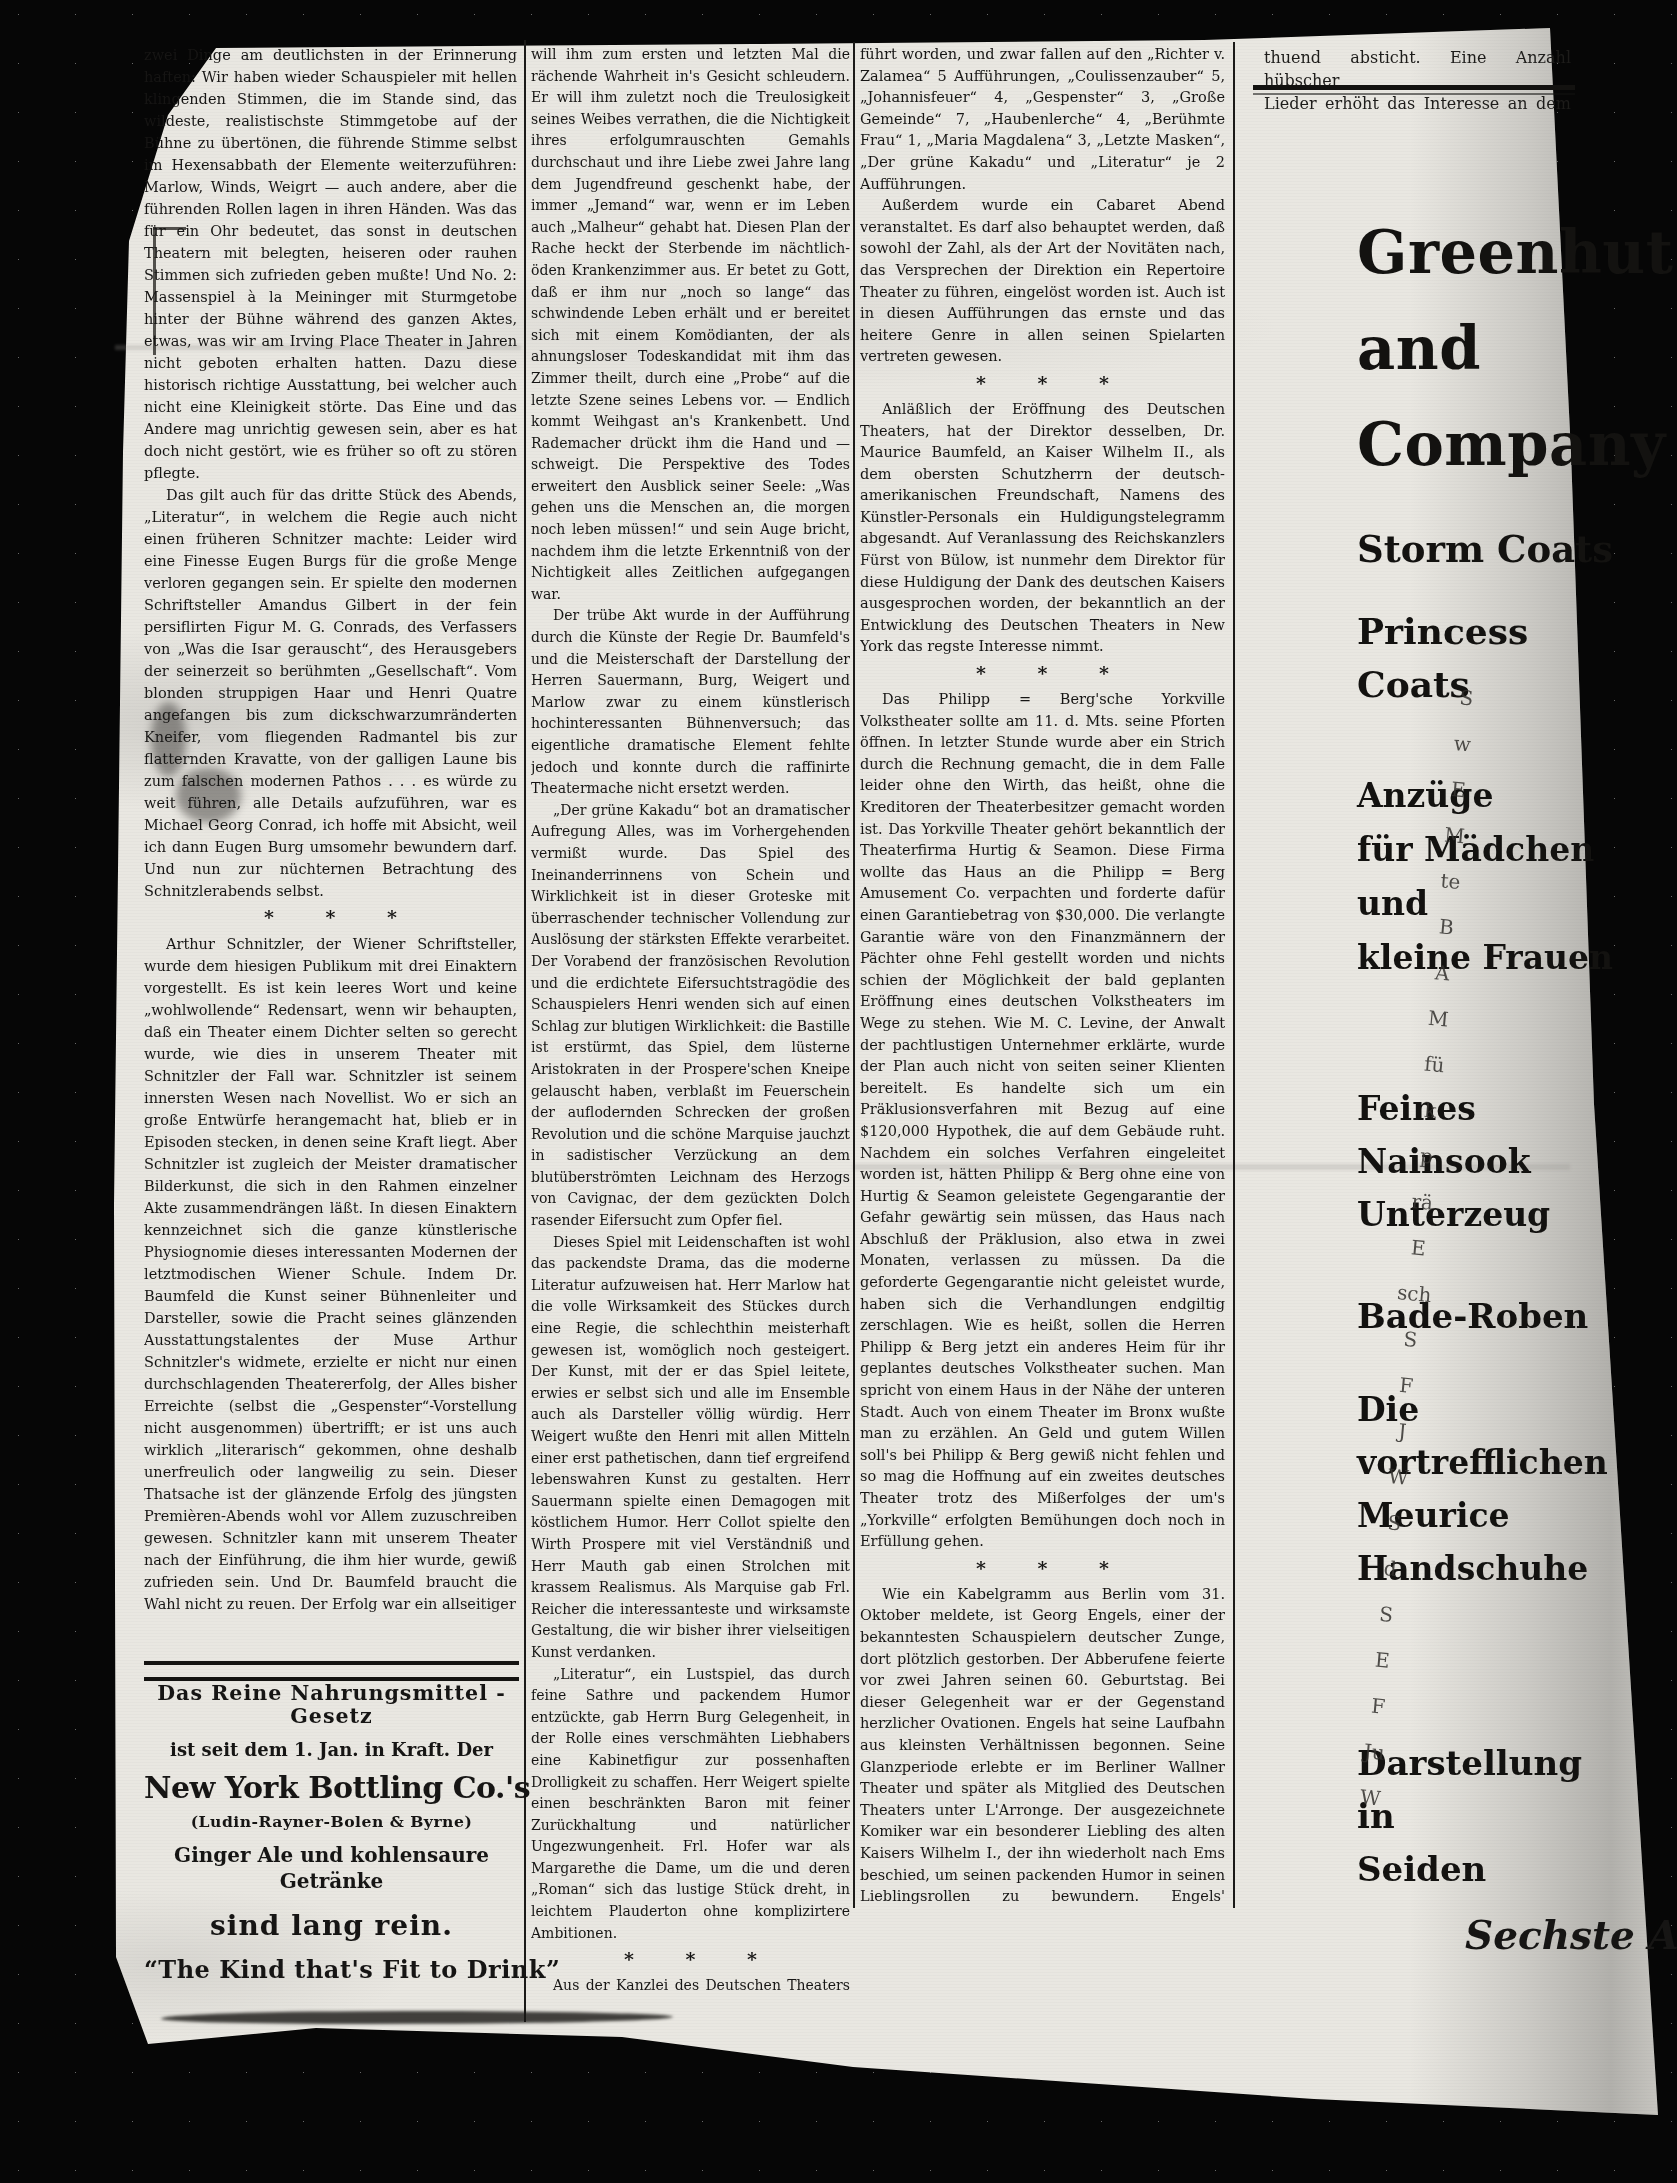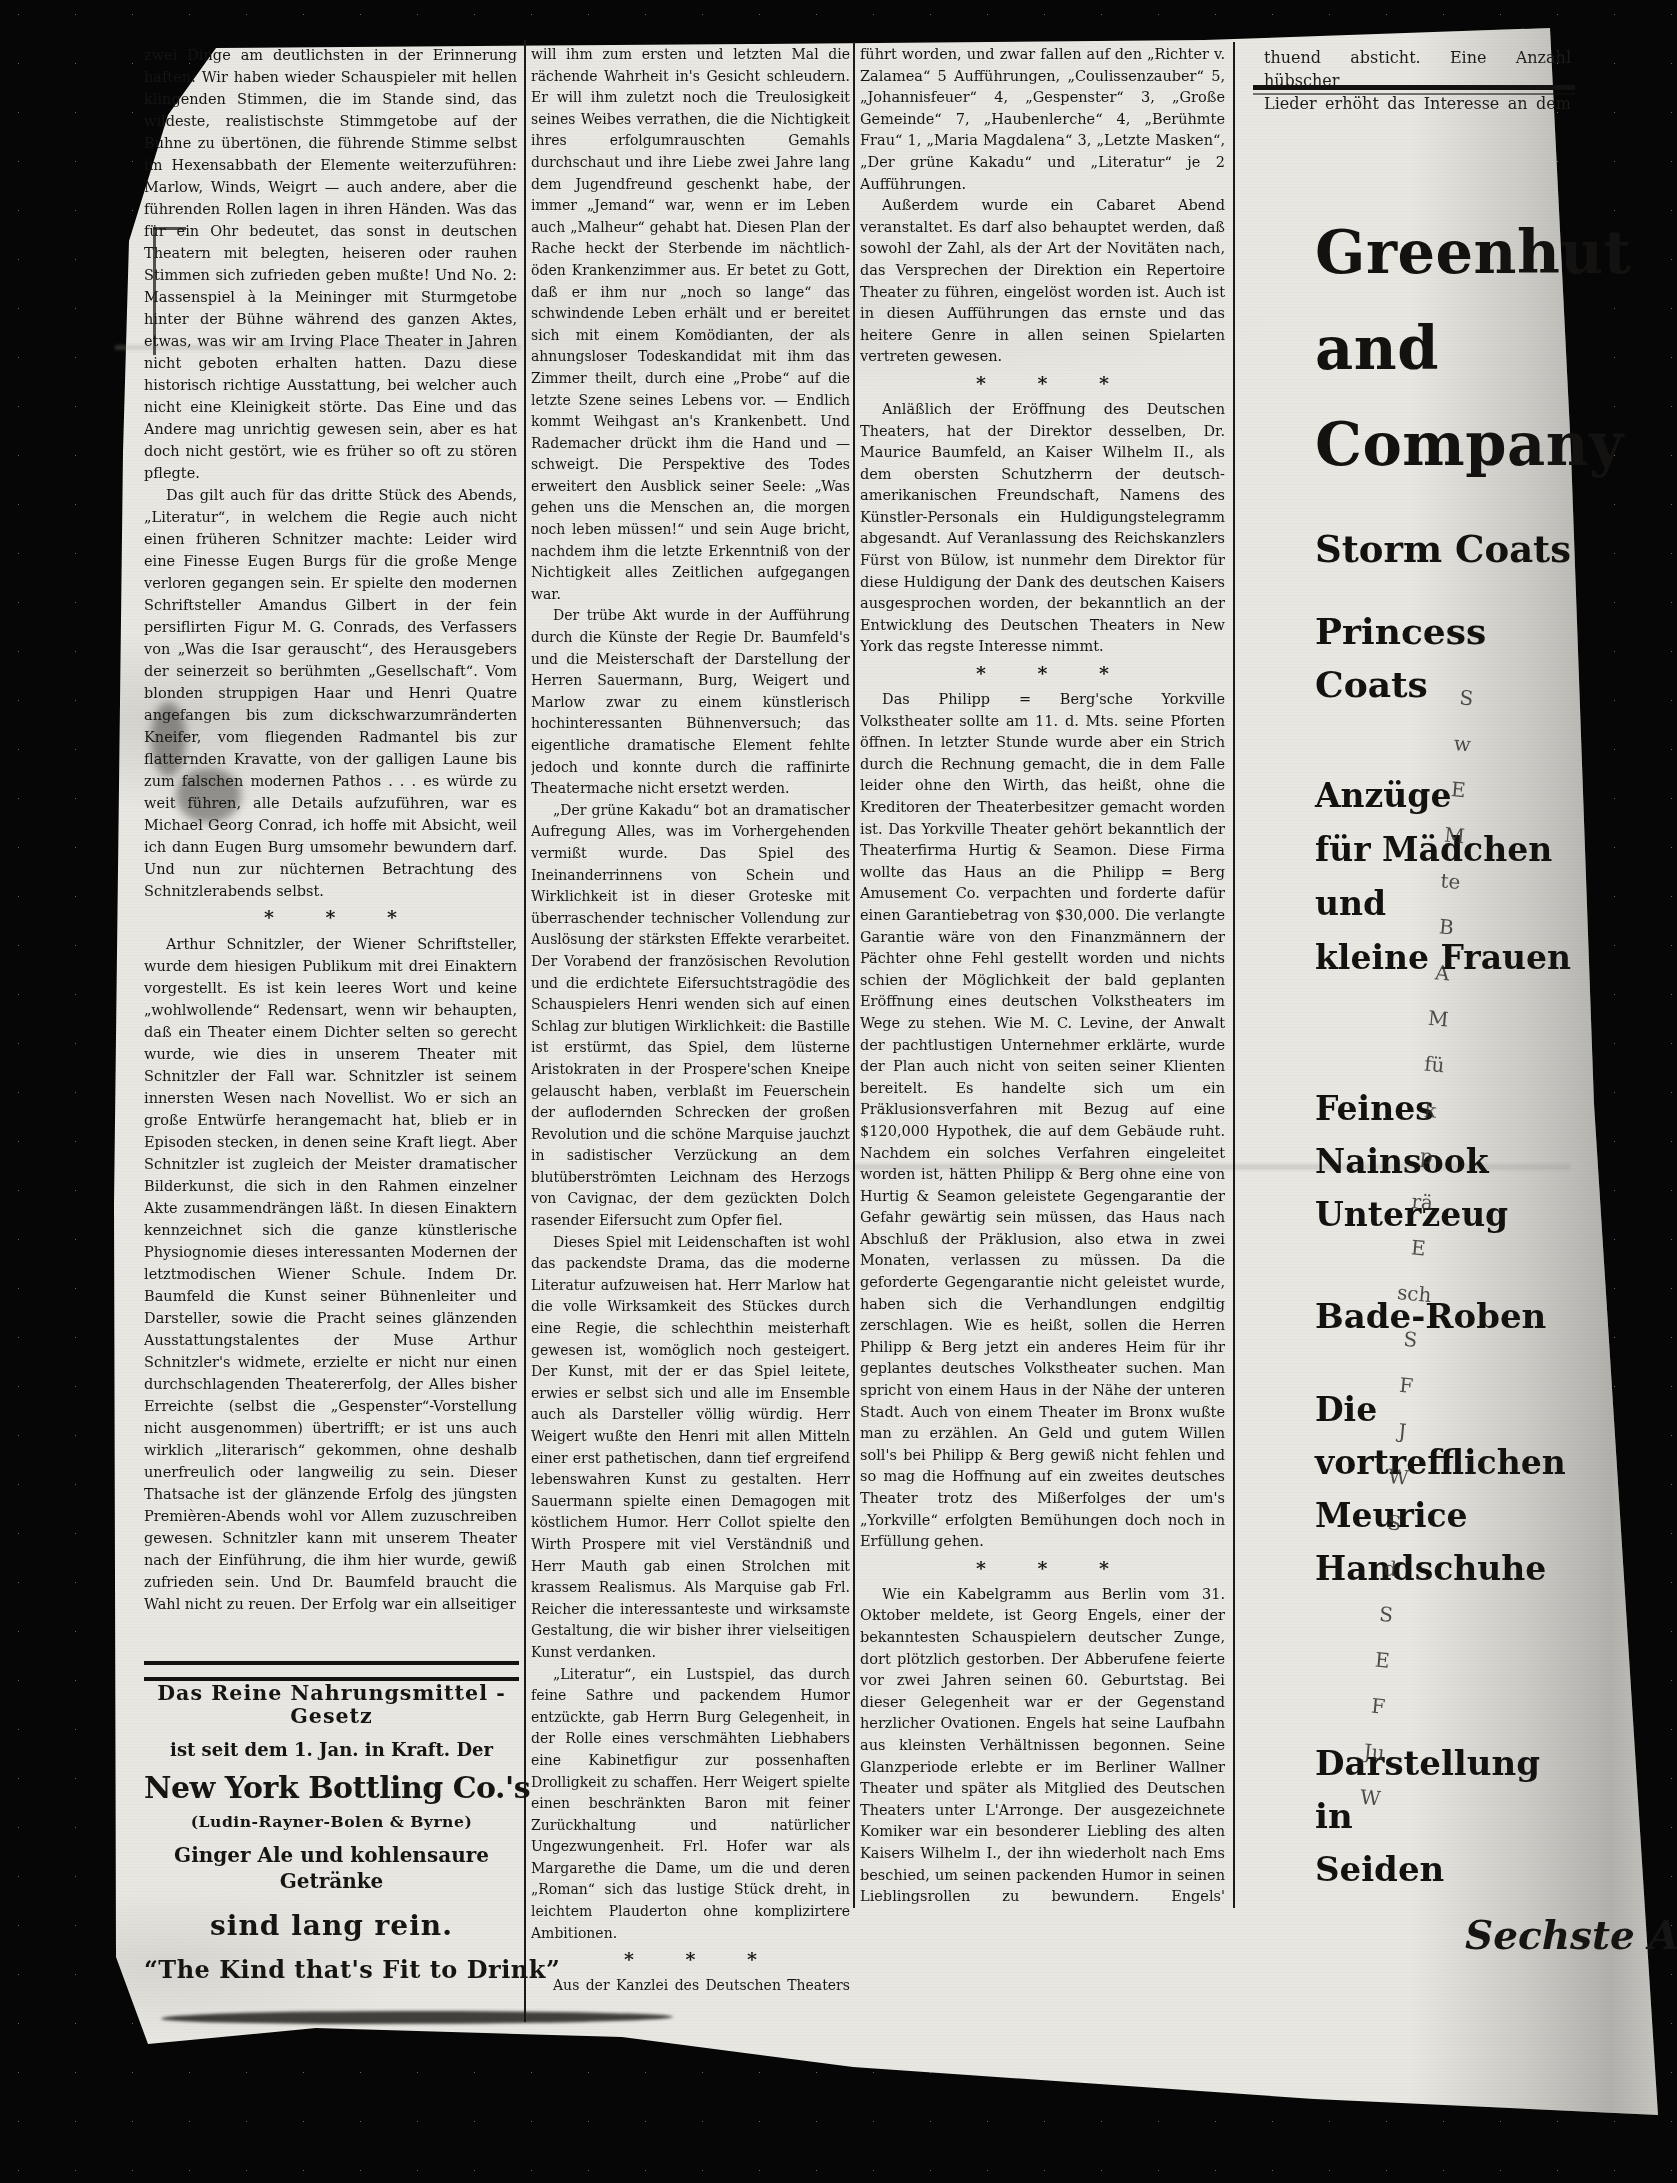--- a/index.html
+++ b/index.html
@@ -53,21 +53,21 @@
   .bt-prod{font-size:20px;line-height:26px;margin-top:11px;white-space:pre-line;}
   .bt-claim{font-size:28px;margin-top:15px;letter-spacing:1px;}
   .bt-details{font-size:14.5px;line-height:20px;margin-top:15px;white-space:pre-line;}
   .bt-slogan{font-size:24px;margin-top:13px;letter-spacing:0.5px;white-space:nowrap;text-align:center;}
 
   
   .fragment{position:absolute;left:1264px;top:46px;width:307px;font-size:16px;line-height:23px;
             text-align:justify;text-align-last:justify;color:#1d1c1a;}
   .sb-rule{position:absolute;left:1253px;top:85px;width:322px;height:5px;background:#131210;}
   .sb-rule-echo{position:absolute;left:1253px;top:93px;width:322px;height:1.5px;background:rgba(19,18,16,.55);}
-  .gh{position:absolute;left:1315px;white-space:pre-line;font-weight:bold;color:#131210;}
+  .gh{position:absolute;left:1357px;white-space:pre-line;font-weight:bold;color:#131210;}
   .gh-company{top:205px;font-size:59px;line-height:96px;letter-spacing:0.5px;}
   .gp1{top:523px;font-size:37px;line-height:53px;}
   .gp2{top:605px;font-size:36px;line-height:53px;}
   .gp3{top:769px;font-size:33px;line-height:54px;}
   .gp4{top:1082px;font-size:33px;line-height:53px;}
   .gp5{top:1290px;font-size:34px;line-height:53px;}
   .gp6{top:1383px;font-size:33px;line-height:53px;}
   .gp7{top:1737px;font-size:34px;line-height:53px;}
   .sechste{position:absolute;left:1465px;top:1912px;font-size:39px;font-weight:bold;
            font-family:"DejaVu Serif","Liberation Serif",serif;font-style:italic;white-space:nowrap;}

